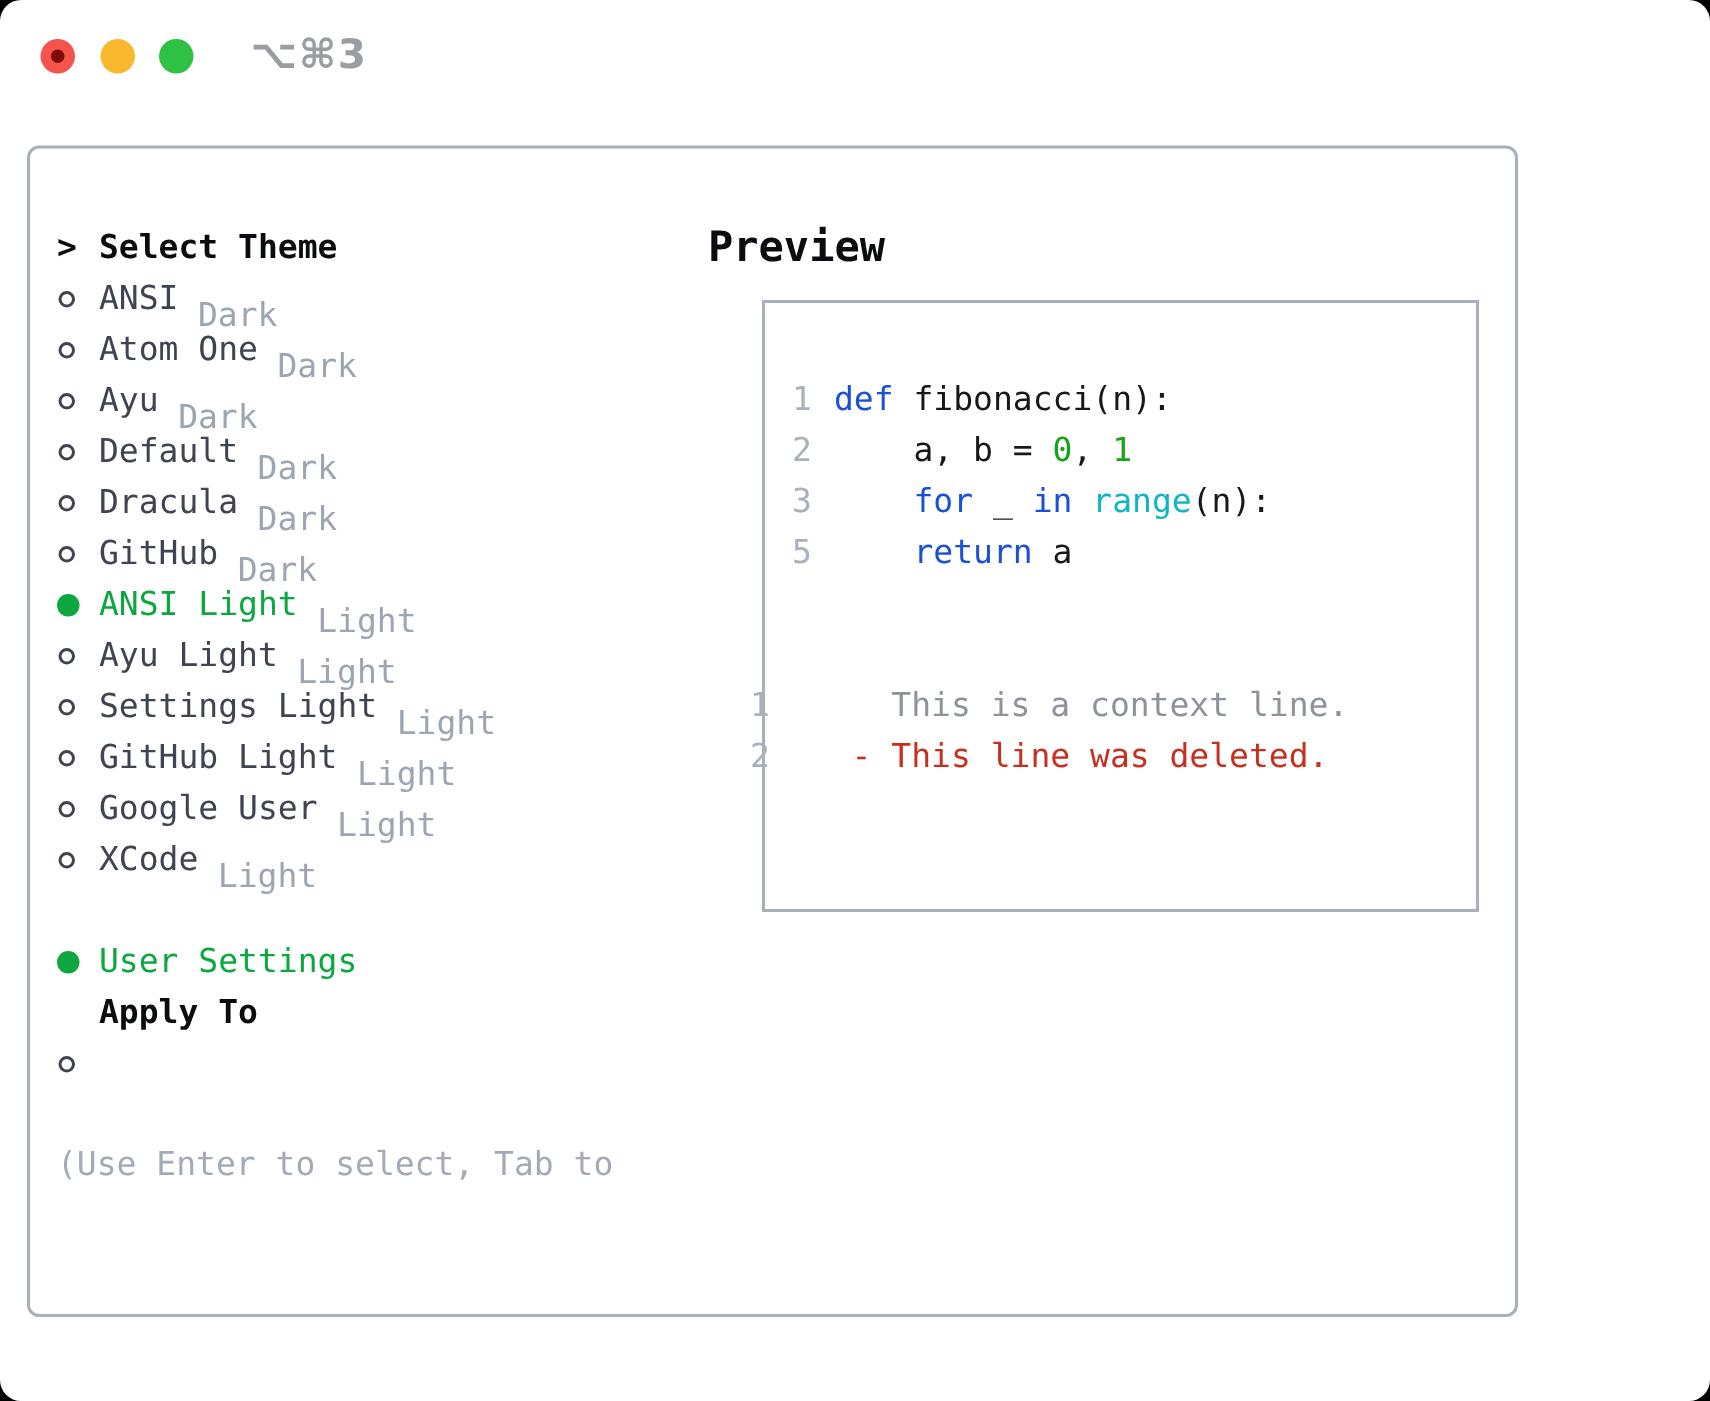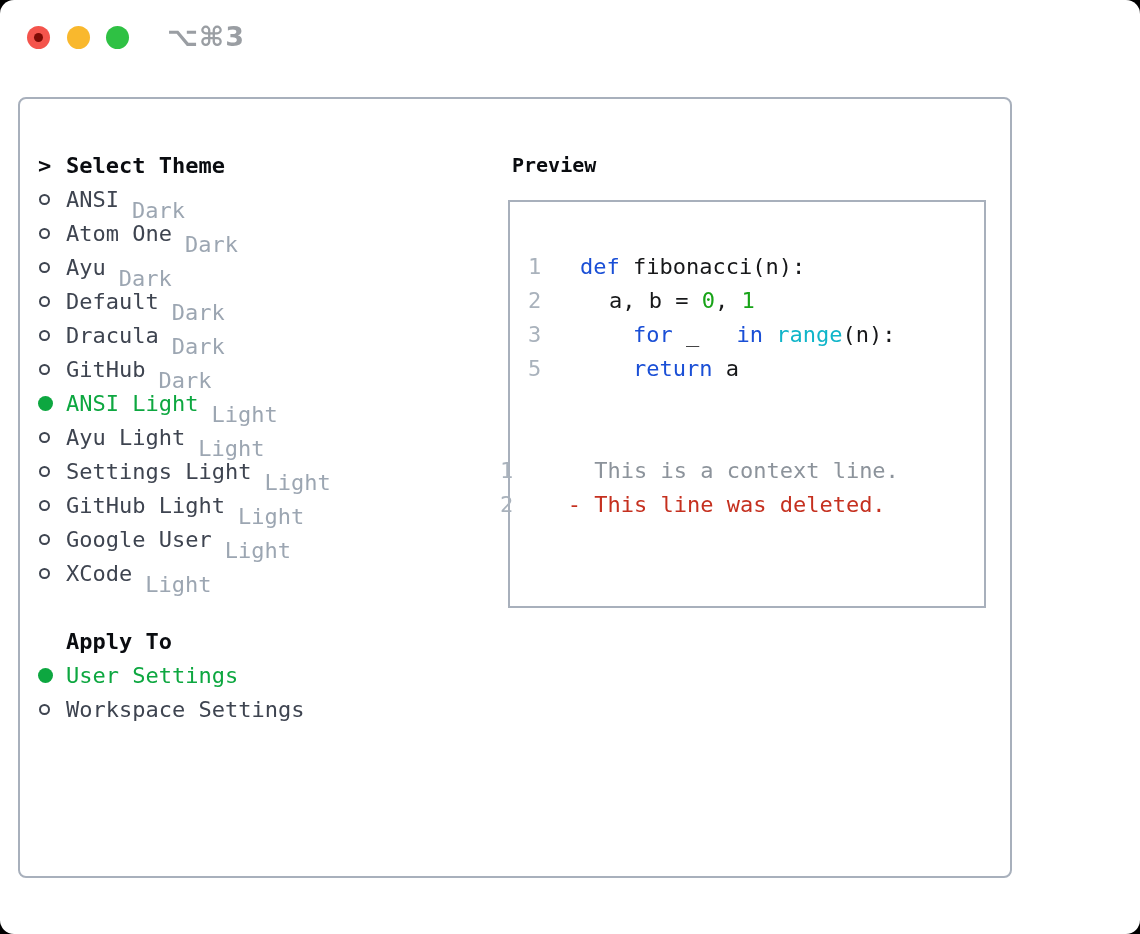--- a/index.html
+++ b/index.html
@@ -61,28 +61,28 @@
   .radio{width:11px;height:11px;border:2px solid var(--text-dark);border-radius:50%;margin-left:1px;}
   .row.selected .radio{width:15px;height:15px;border:none;background:var(--accent-green);margin-left:0;}
   .row.selected .t-name,.row.selected .t-label{color:var(--accent-green);}
   .t-variant{color:var(--muted-gray);margin-left:13px;margin-top:22px;}
   .t-label{color:var(--text-dark);}
   
   .theme-list{position:absolute;left:38px;top:148px;}
   .apply-block{position:absolute;left:38px;top:624px;}
   .hint-block{position:absolute;left:38px;top:760px;}
   .hint-line{height:34px;line-height:34px;font-size:22px;color:var(--hint-gray);white-space:pre;}
-  .preview-title{position:absolute;left:512px;top:148px;height:34px;line-height:34px;
-    font-size:20px;font-weight:bold;color:var(--heading-black);}
+  .preview-title{position:absolute;left:472px;top:148px;height:34px;line-height:34px;
+    font-size:28px;font-weight:bold;color:var(--heading-black);}
   .code-block{position:absolute;left:528px;top:250px;}
   .diff-block{position:absolute;left:500px;top:454px;}
   .prow{height:34px;line-height:34px;font-size:22px;white-space:pre;color:var(--code-text);}
   .lineno{display:inline-block;width:28px;color:var(--lineno-gray);}
   
-  .tok-keyword{color:var(--keyword-blue);margin-left:24px;}
+  .tok-keyword{color:var(--keyword-blue);}
   .tok-builtin{color:var(--builtin-cyan);}
   .tok-number{color:var(--number-green);}
   .tok-plain{color:var(--code-text);}
   .tok-context{color:var(--context-gray);}
   .tok-deleted{color:var(--deleted-red);}
   .tok-added{color:var(--added-green);}
 </style>
 </head>
 <body>
 
@@ -157,35 +157,35 @@
       <span class="t-variant">Light</span>
     </div>
     <div class="row list-row">
       <span class="prefix"><span class="radio"></span></span>
       <span class="t-name">XCode</span>
       <span class="t-variant">Light</span>
     </div>
   </div>
 
   <div class="apply-block">
+    <div class="row selected">
+      <span class="prefix"><span class="radio"></span></span>
+      <span class="t-label">User Settings</span>
+    </div>
     <div class="row">
       <span class="prefix"></span>
       <span class="hdr">Apply To</span>
     </div>
-    <div class="row selected">
-      <span class="prefix"><span class="radio"></span></span>
-      <span class="t-label">User Settings</span>
-    </div>
     <div class="row">
       <span class="prefix"><span class="radio"></span></span>
-      <span class="t-label">Workspace Settings</span>
     </div>
   </div>
 
   <div class="hint-block">
+    <div class="hint-line">(Use Enter to select, Tab to</div>
   </div>
 
   <div class="preview-title">Preview</div>
   <div class="preview-box"></div>
 
   <div class="code-block">
     <div class="prow"><span class="lineno">1</span><span class="toks"><span class="tok-keyword">def</span><span class="tok-plain"> fibonacci(n):</span></span></div>
     <div class="prow"><span class="lineno">2</span><span class="toks"><span class="tok-plain">    a, b = </span><span class="tok-number">0</span><span class="tok-plain">, </span><span class="tok-number">1</span></span></div>
     <div class="prow"><span class="lineno">3</span><span class="toks"><span class="tok-plain">    </span><span class="tok-keyword">for</span><span class="tok-plain"> _ </span><span class="tok-keyword">in</span><span class="tok-plain"> </span><span class="tok-builtin">range</span><span class="tok-plain">(n):</span></span></div>
     <div class="prow"><span class="lineno">5</span><span class="toks"><span class="tok-plain">    </span><span class="tok-keyword">return</span><span class="tok-plain"> a</span></span></div>

